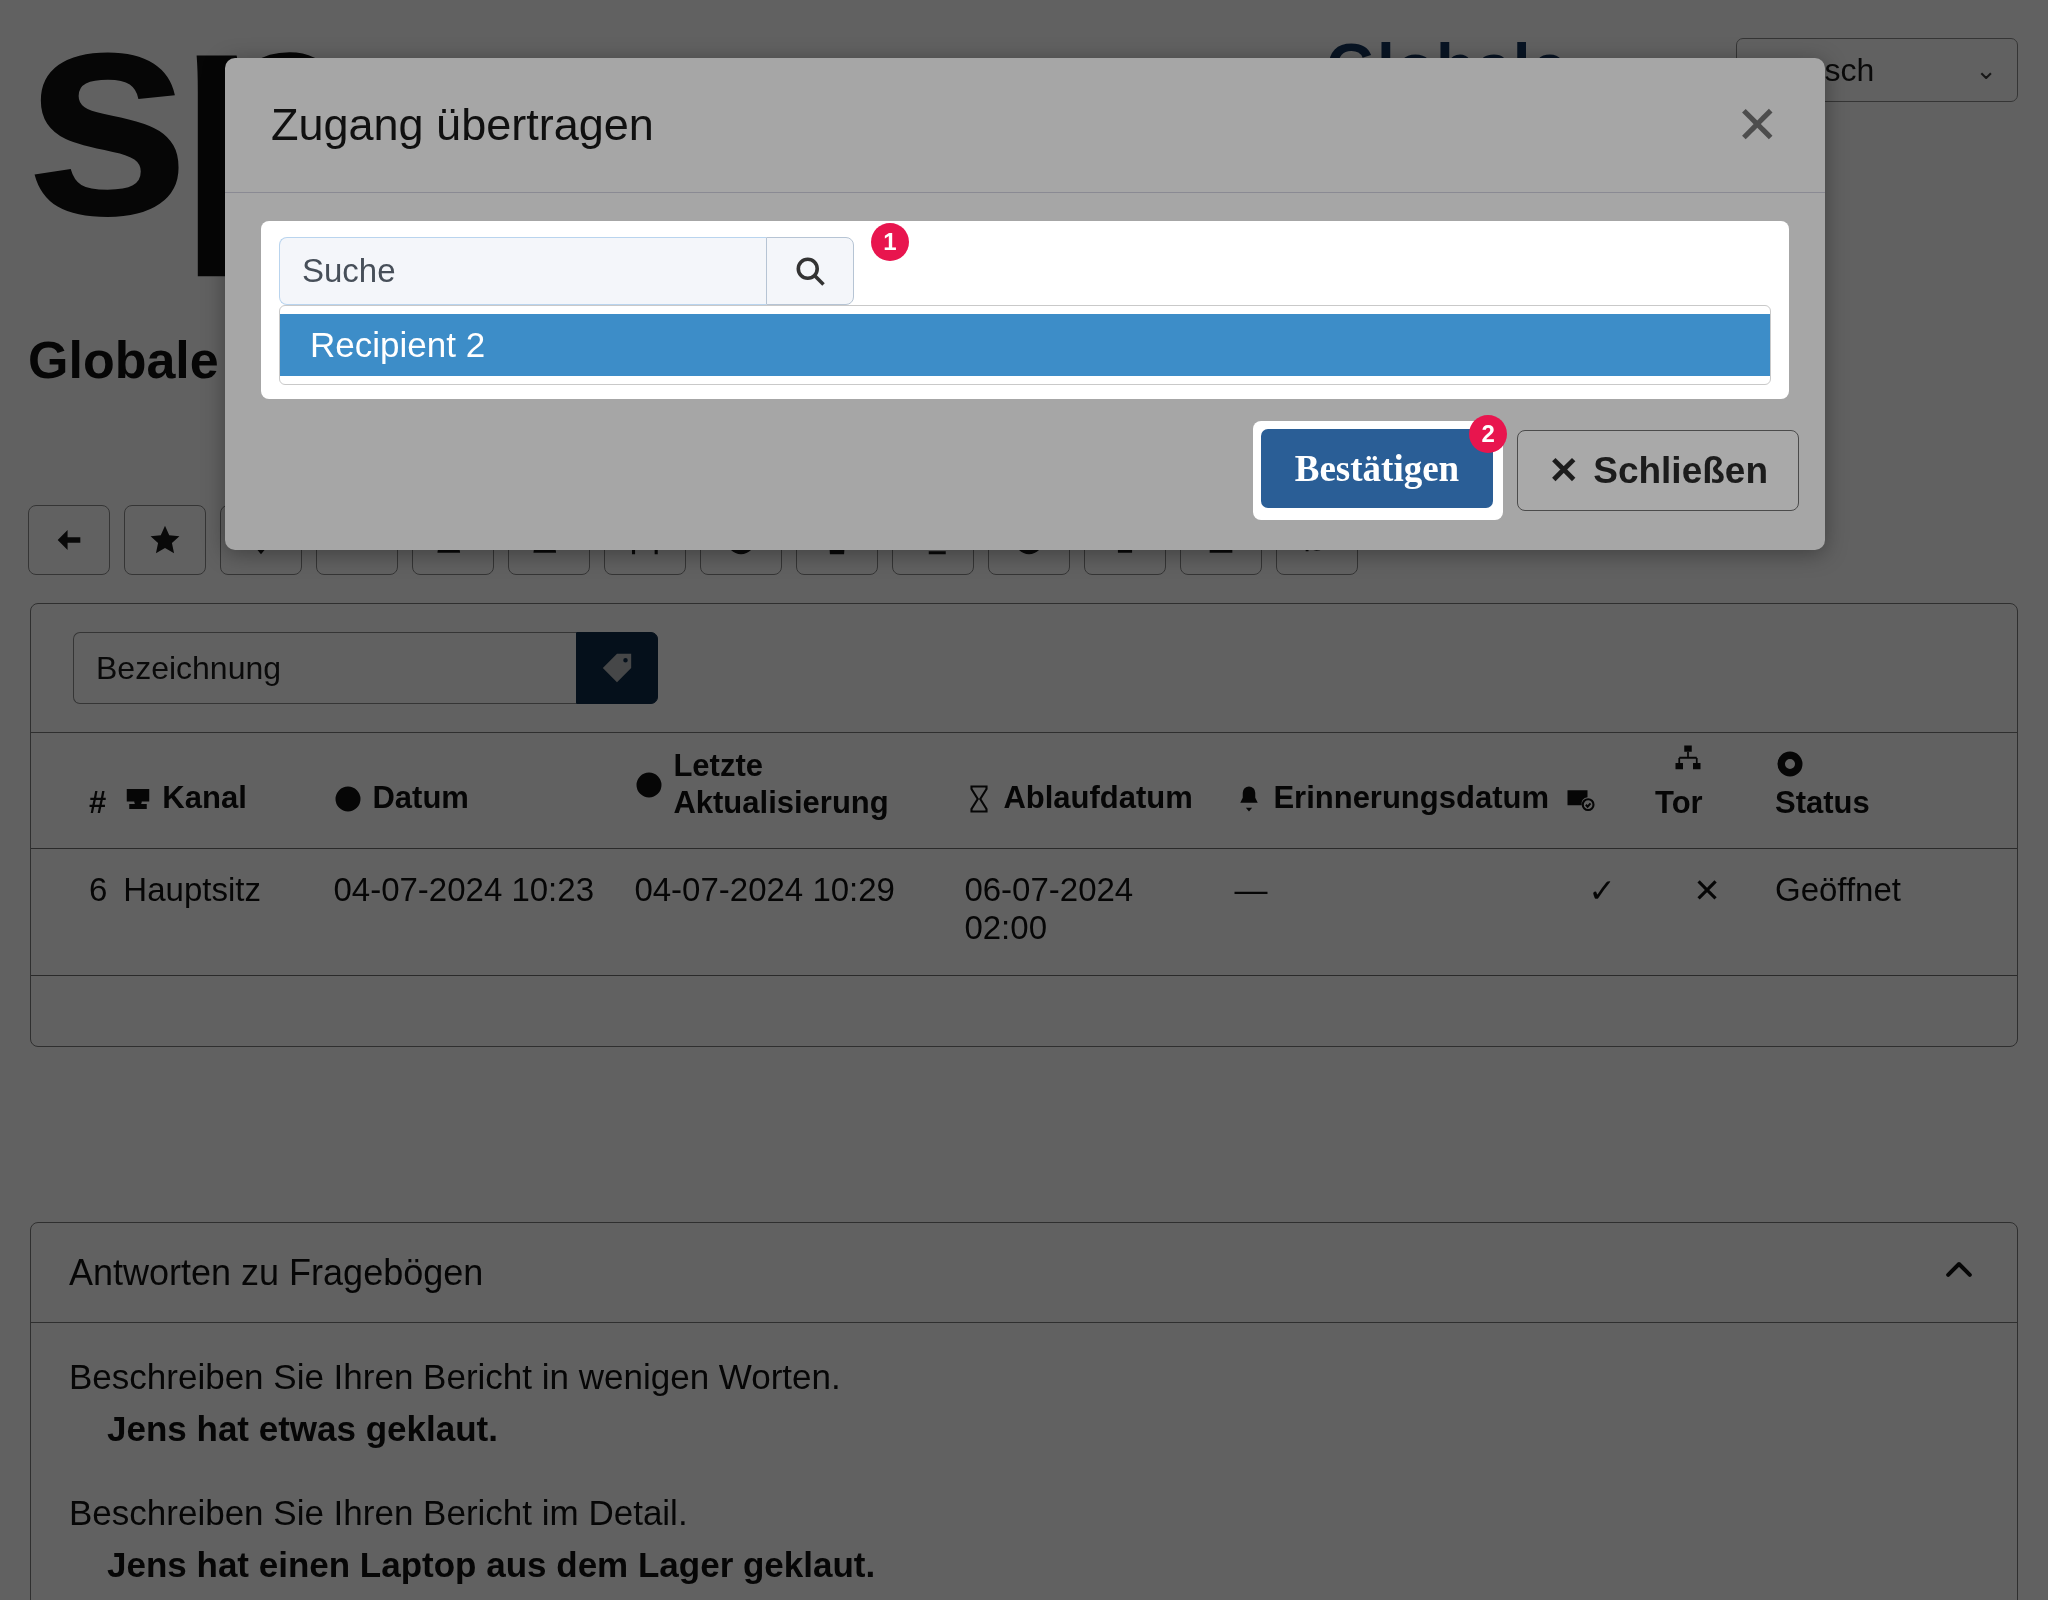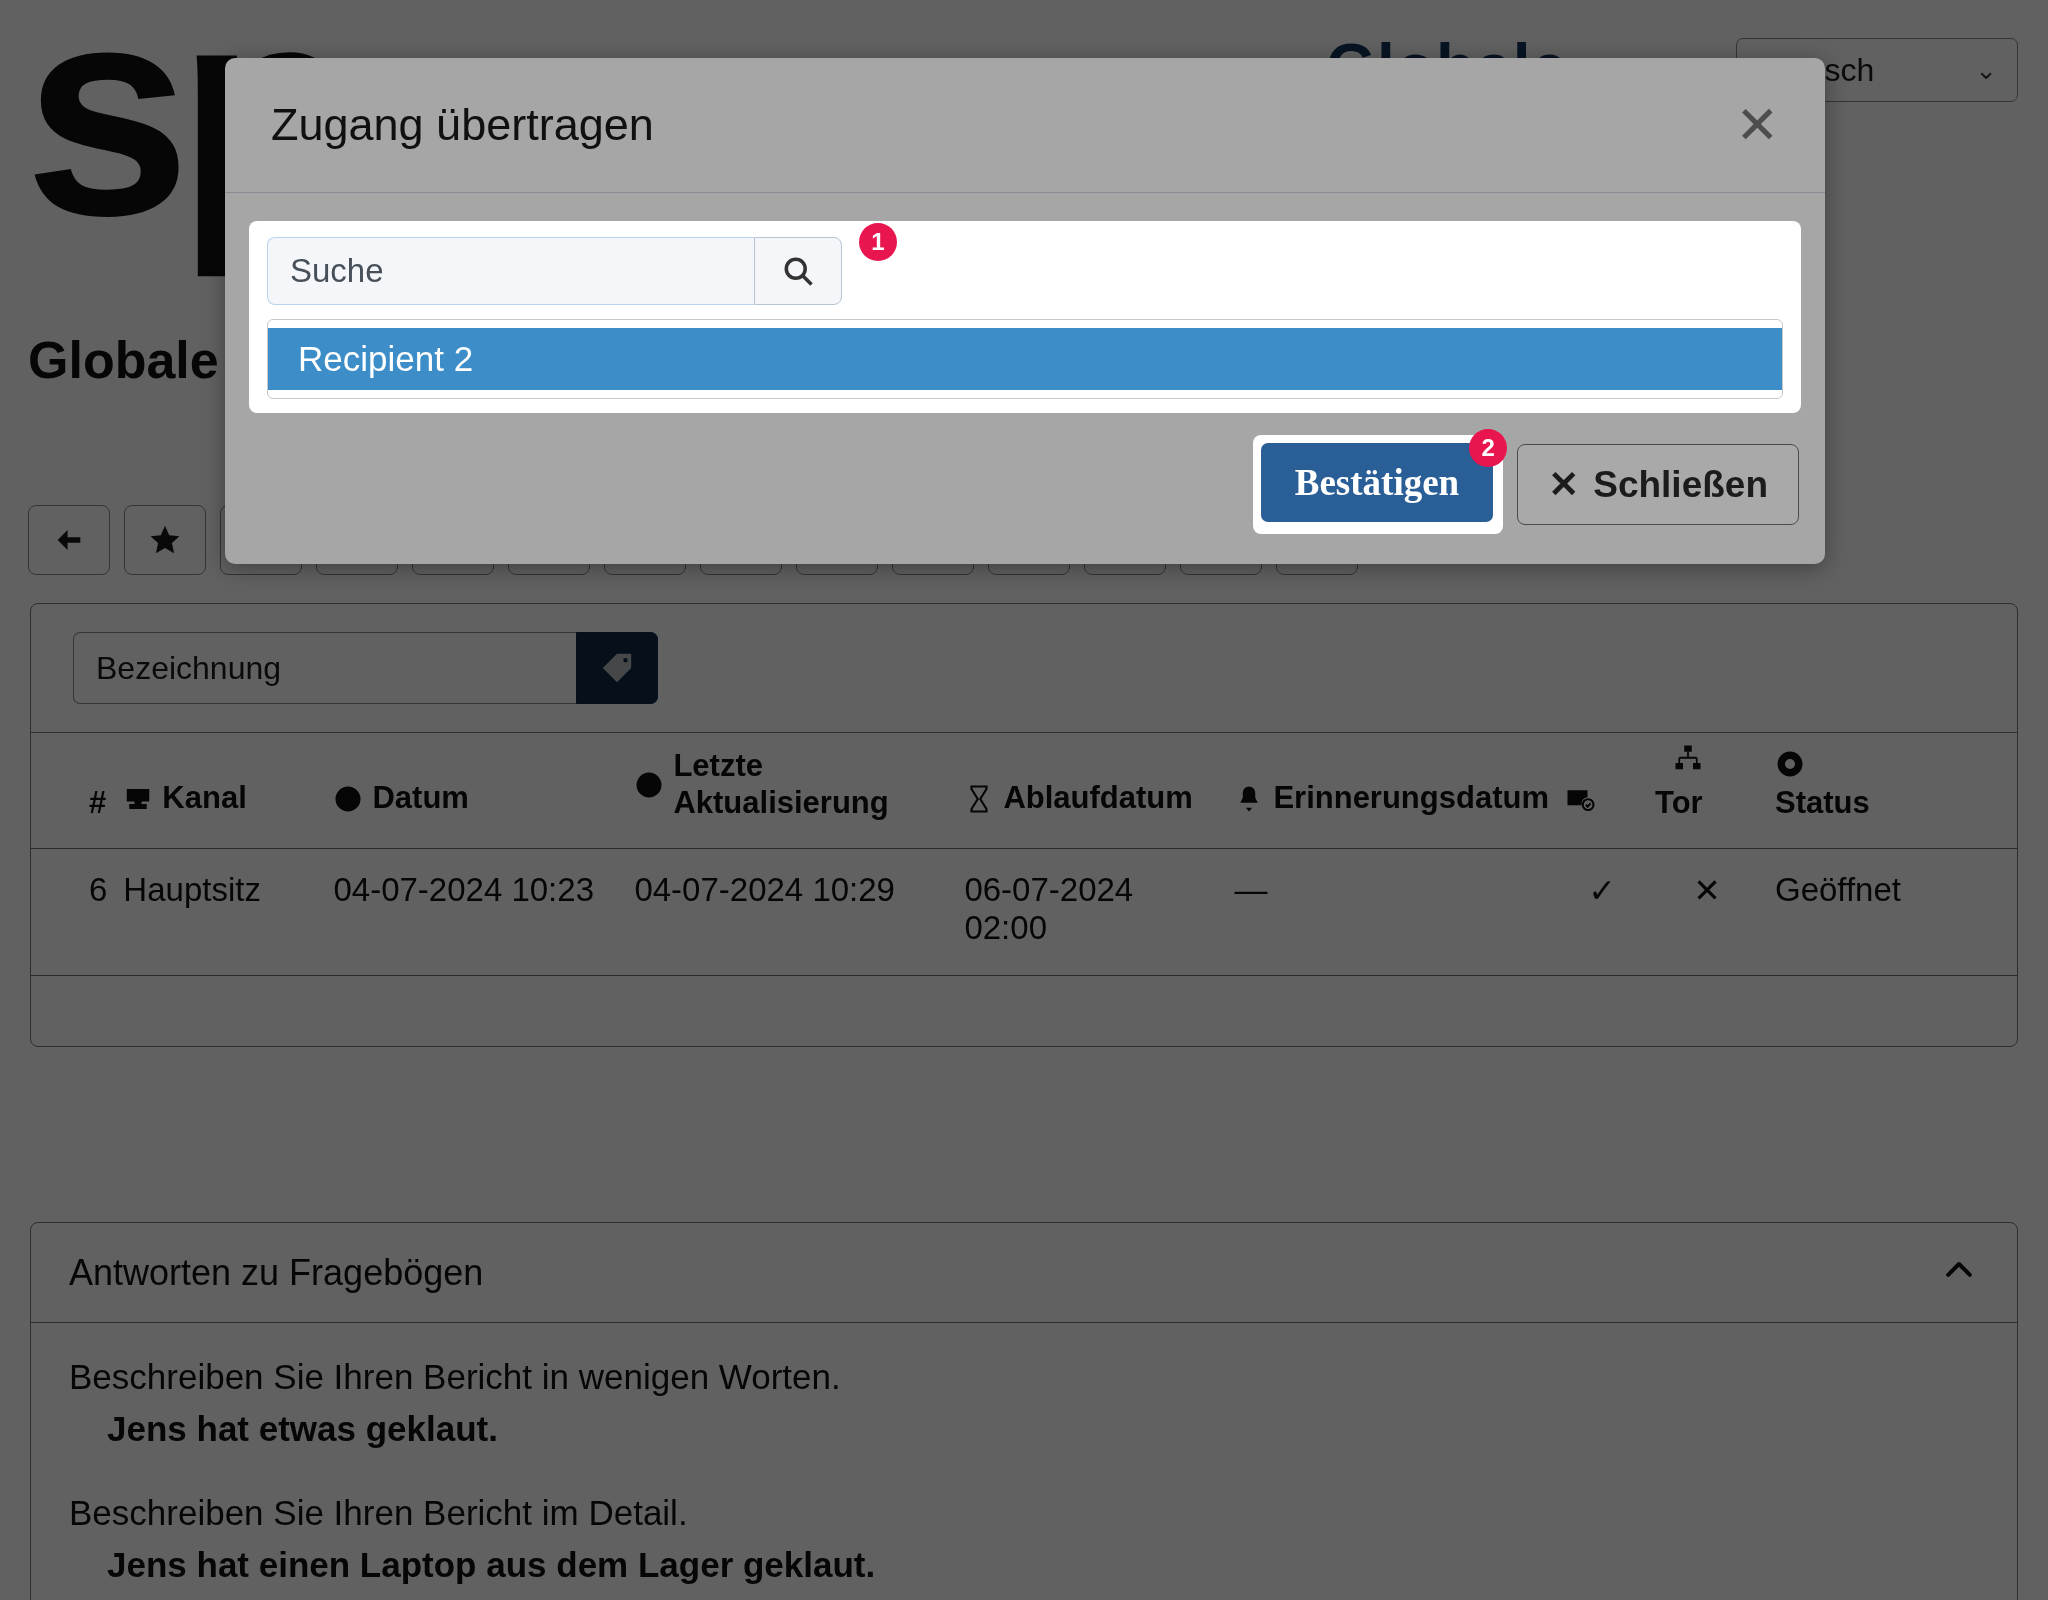--- a/index.html
+++ b/index.html
@@ -197,21 +197,21 @@
     padding: 0 46px;
     border-bottom: 1px solid #8a8a93;
     gap: 16px;
   }
   .modal-title { font-size: 45px; color: #101010; }
   .modal-close {
     font-size: 52px; color: #4d4d4d; line-height: 1;
     background: none; border: none; cursor: pointer;
     font-family: "Liberation Sans", sans-serif;
   }
-  .modal-body { padding: 28px 24px 0; }
+  .modal-body { padding: 28px 36px 0; }
   .search-wrap {
     background: #fff;
     border-radius: 8px;
     padding: 16px 18px 14px;
     position: relative;
   }
   .search-row { display: flex; width: 575px; position: relative; }
   .search-input {
     flex: 1; height: 68px;
     border: 1px solid #b9d4ee;
@@ -239,21 +239,20 @@
     color: #fff;
     border-radius: 50%;
     width: 38px; height: 38px;
     font-size: 24px; font-weight: 700;
     display: flex; align-items: center; justify-content: center;
     z-index: 5;
   }
   .badge-search { left: 592px; top: -14px; }
 
   .results-list {
-    margin-top: 14px;
     border: 1px solid #c9c9c9;
     border-radius: 6px;
     background: #fff;
     padding: 8px 0;
   }
   .result-item {
     height: 62px;
     display: flex; align-items: center;
     padding: 0 30px;
     font-size: 35px;

